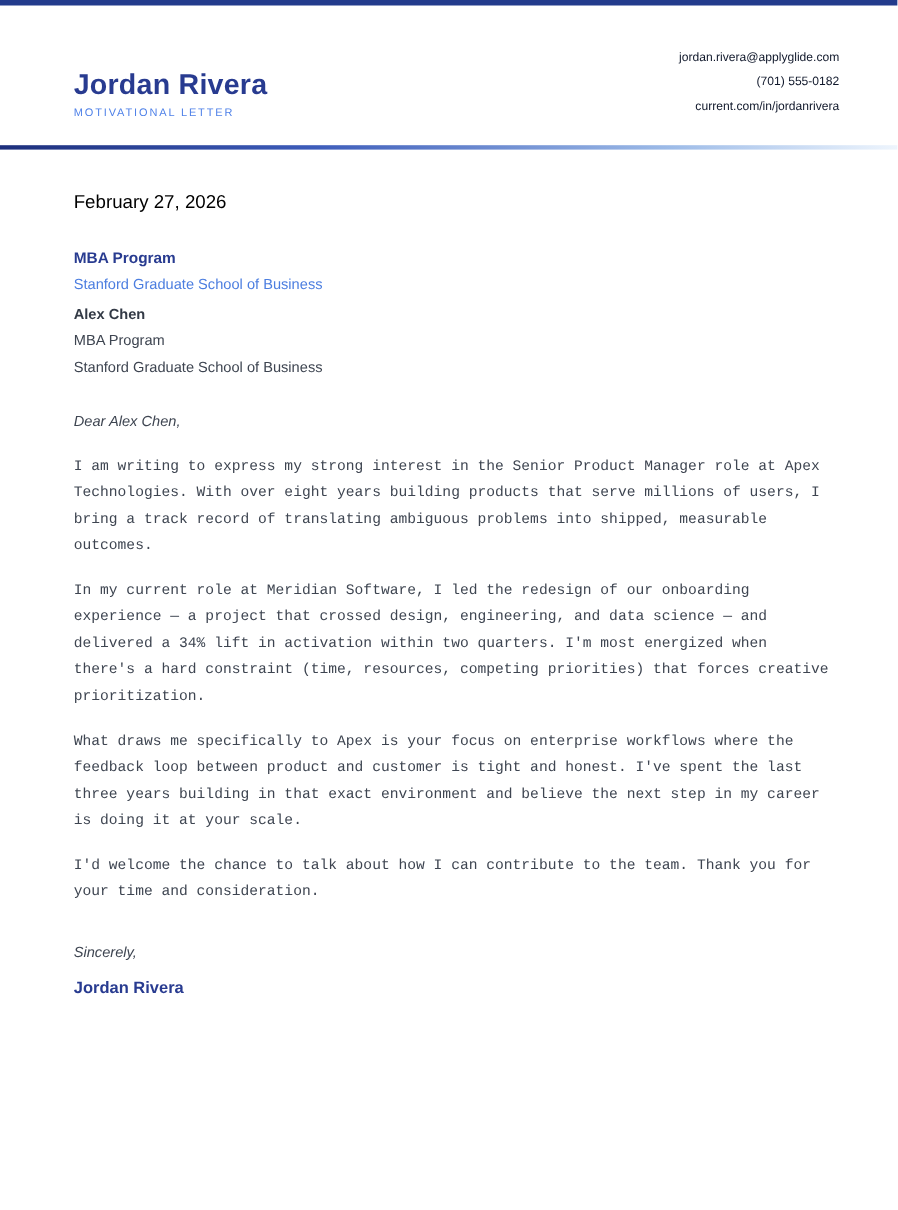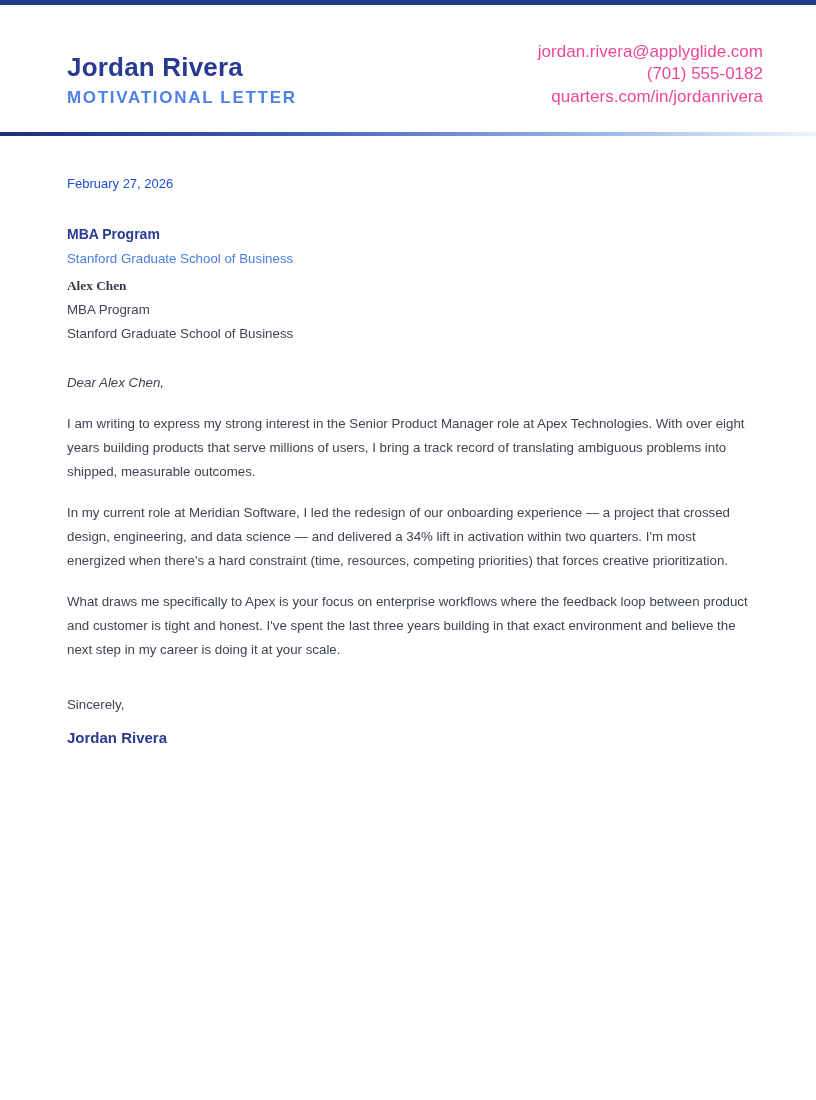--- a/index.html
+++ b/index.html
@@ -30,48 +30,48 @@
   .name {
     font-size: 26px;
     font-weight: bold;
     color: #283b90;
     margin: 0;
     line-height: 1.1;
     letter-spacing: 0.2px;
   }
   .doc-type {
     margin-top: 6px;
-    font-size: 17px;
+    font-size: 10px;
     letter-spacing: 1.7px;
     color: #4e80e8;
-    font-weight: bold;
+    font-weight: normal;
   }
   .contact {
     text-align: right;
-    font-size: 17px;
+    font-size: 11px;
     line-height: 22.3px;
-    color: #ec4899;
+    color: #0f172a;
   }
 
   
   .divider {
     height: 4px;
     width: 100%;
     background: linear-gradient(90deg, #1d2f7c 0%, #3d5cba 35%, #9ebce8 75%, #eef5fd 100%);
   }
 
   
   .main {
     padding: 41px 60px 0 67px;
     font-size: 13.3px;
     line-height: 24px;
   }
   .date {
-    color: #1d4ed8;
-    font-size: 13px;
+    color: #000000;
+    font-size: 17px;
     line-height: 14px;
     margin: 0 0 36px 0;
   }
   .recipient-program {
     color: #283b90;
     font-weight: bold;
     font-size: 14px;
     line-height: 15px;
     margin: 0 0 10px 0;
   }
@@ -79,28 +79,27 @@
     color: #4c7ee0;
     font-size: 13.3px;
     line-height: 14px;
     margin: 0 0 12px 0;
   }
   .contact-name {
     font-weight: bold;
     color: #333a46;
     line-height: 15px;
     margin: 0 0 9px 0;
-    font-family: Liberation Serif, serif;
   }
   .contact-role { margin: 0 0 9px 0; line-height: 15px; }
   .contact-org  { margin: 0; line-height: 15px; }
 
   .salutation { margin: 30px 0 0 0; font-style: italic; }
-  .para       { margin: 17px 0 0 0; }
-  .closing    { margin: 31px 0 0 0; }
+  .para       { margin: 17px 0 0 0; font-family: Liberation Mono, monospace; }
+  .closing    { margin: 31px 0 0 0; font-style: italic; }
   .signature  {
     margin: 12px 0 0 0;
     font-size: 15px;
     font-weight: bold;
     color: #283b90;
     line-height: 18px;
   }
 </style>
 </head>
 <body>
@@ -108,21 +107,21 @@
 <div class="top-bar"></div>
 
 <header class="header">
   <div class="identity">
     <h1 class="name">Jordan Rivera</h1>
     <div class="doc-type">MOTIVATIONAL LETTER</div>
   </div>
   <div class="contact">
     <div>jordan.rivera@applyglide.com</div>
     <div>(701) 555-0182</div>
-    <div>quarters.com/in/jordanrivera</div>
+    <div>current.com/in/jordanrivera</div>
   </div>
 </header>
 
 <div class="divider"></div>
 
 <main class="main">
   <p class="date">February 27, 2026</p>
 
   <div class="recipient-block">
     <p class="recipient-program">MBA Program</p>
@@ -130,16 +129,17 @@
     <p class="contact-name">Alex Chen</p>
     <p class="contact-role">MBA Program</p>
     <p class="contact-org">Stanford Graduate School of Business</p>
   </div>
 
   <p class="salutation">Dear Alex Chen,</p>
 
   <p class="para">I am writing to express my strong interest in the Senior Product Manager role at Apex Technologies. With over eight years building products that serve millions of users, I bring a track record of translating ambiguous problems into shipped, measurable outcomes.</p>
   <p class="para">In my current role at Meridian Software, I led the redesign of our onboarding experience — a project that crossed design, engineering, and data science — and delivered a 34% lift in activation within two quarters. I'm most energized when there's a hard constraint (time, resources, competing priorities) that forces creative prioritization.</p>
   <p class="para">What draws me specifically to Apex is your focus on enterprise workflows where the feedback loop between product and customer is tight and honest. I've spent the last three years building in that exact environment and believe the next step in my career is doing it at your scale.</p>
+  <p class="para">I'd welcome the chance to talk about how I can contribute to the team. Thank you for your time and consideration.</p>
 
   <p class="closing">Sincerely,</p>
   <p class="signature">Jordan Rivera</p>
 </main>
 
 </body></html>

